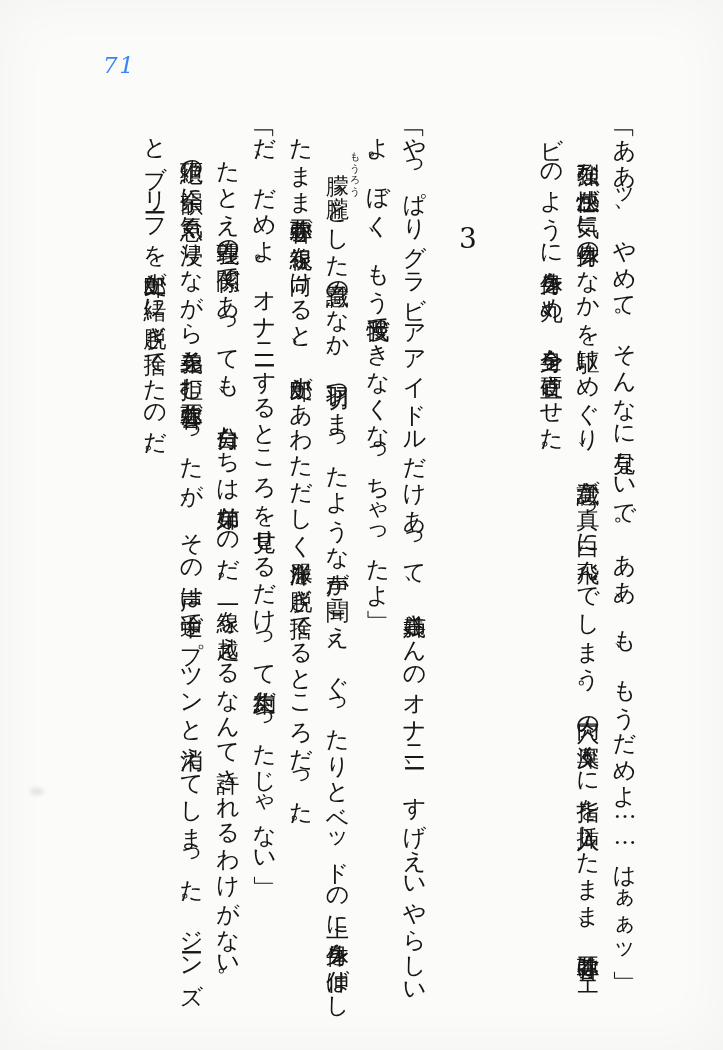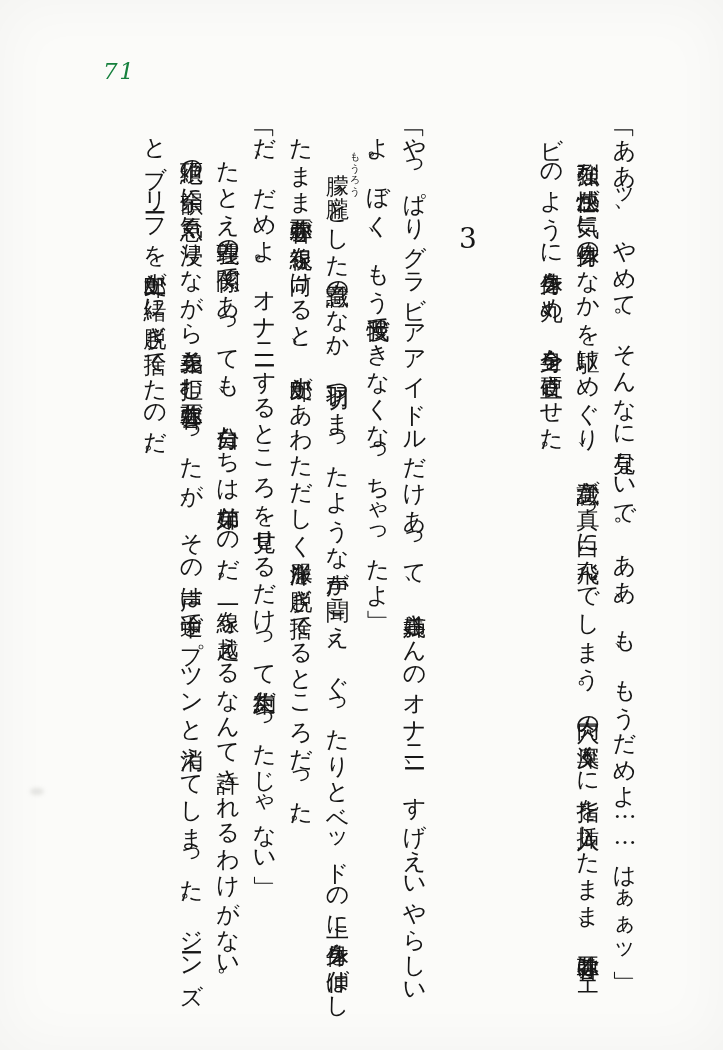--- a/index.html
+++ b/index.html
@@ -10,26 +10,26 @@
     height: 1050px;
     background: #fbfbf9;
     box-shadow: inset 0 0 60px rgba(0,0,0,0.035);
     overflow: hidden;
     font-family: "DejaVu Serif", serif;
     color: #161616;
   }
 
   .page-number {
     position: absolute;
-    top: 58px;
+    top: 52px;
     left: 103px;
     font-size: 23px;
     font-style: italic;
     letter-spacing: 1.5px;
-    color: #15803d;
+    color: #3b82f6;
     font-family: "DejaVu Serif", serif;
   }
 
   .text-area {
     position: absolute;
     top: 122px;
     right: 80px;
     height: 892px;
     writing-mode: vertical-rl;
     text-orientation: upright;

